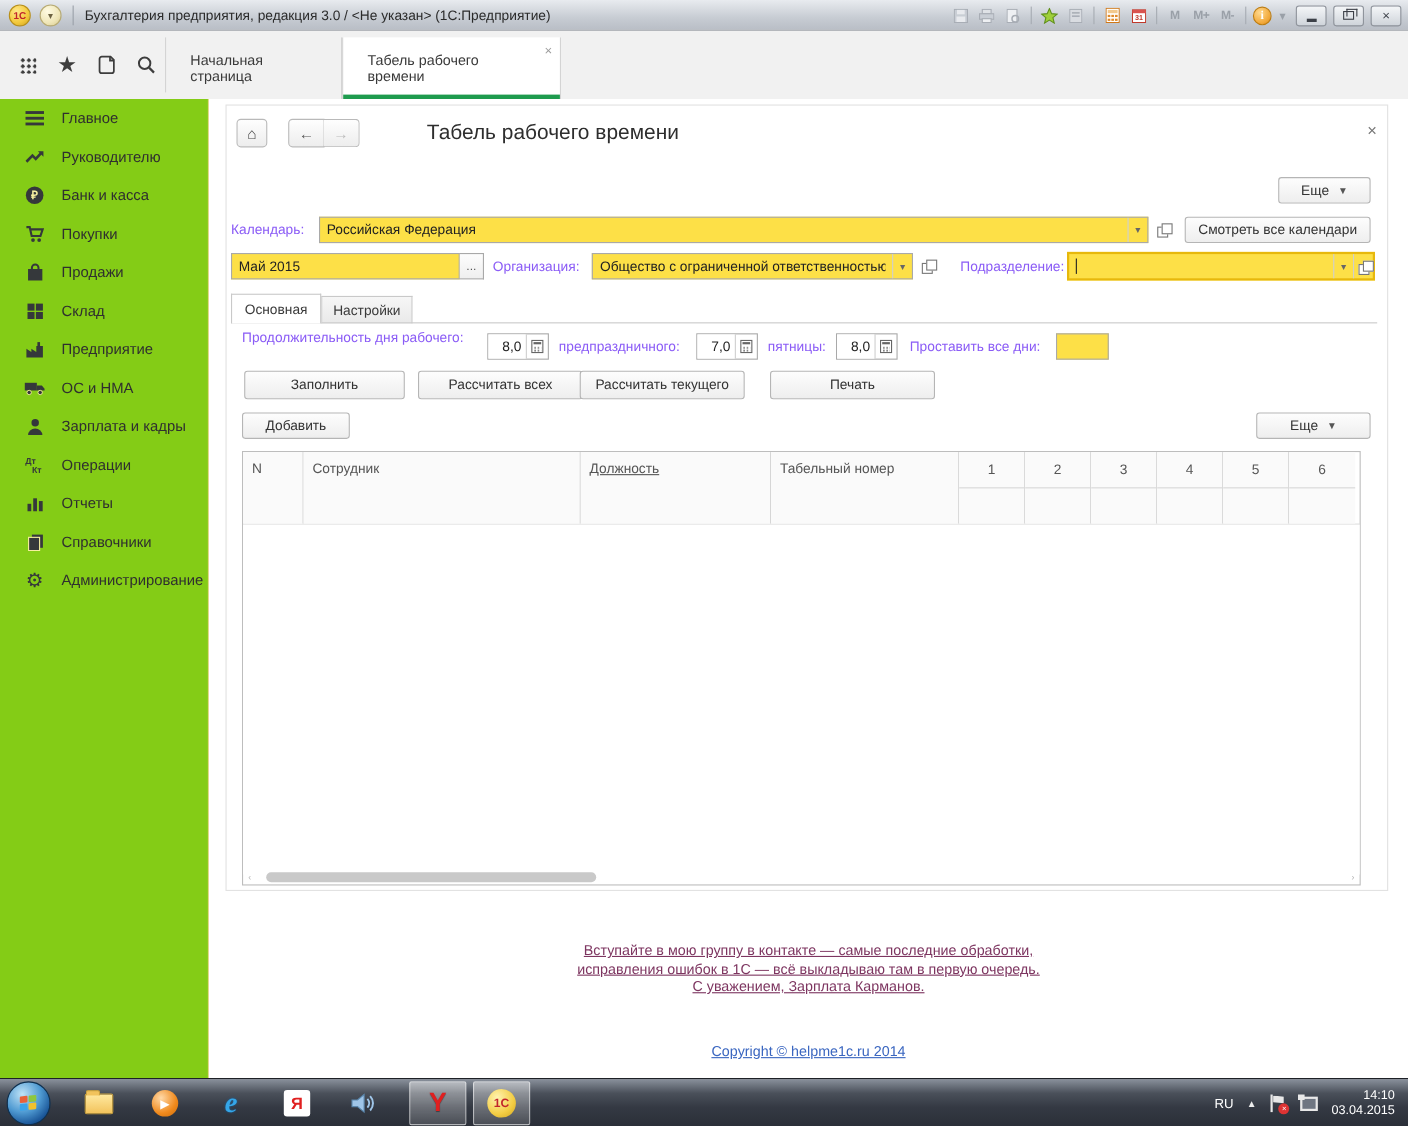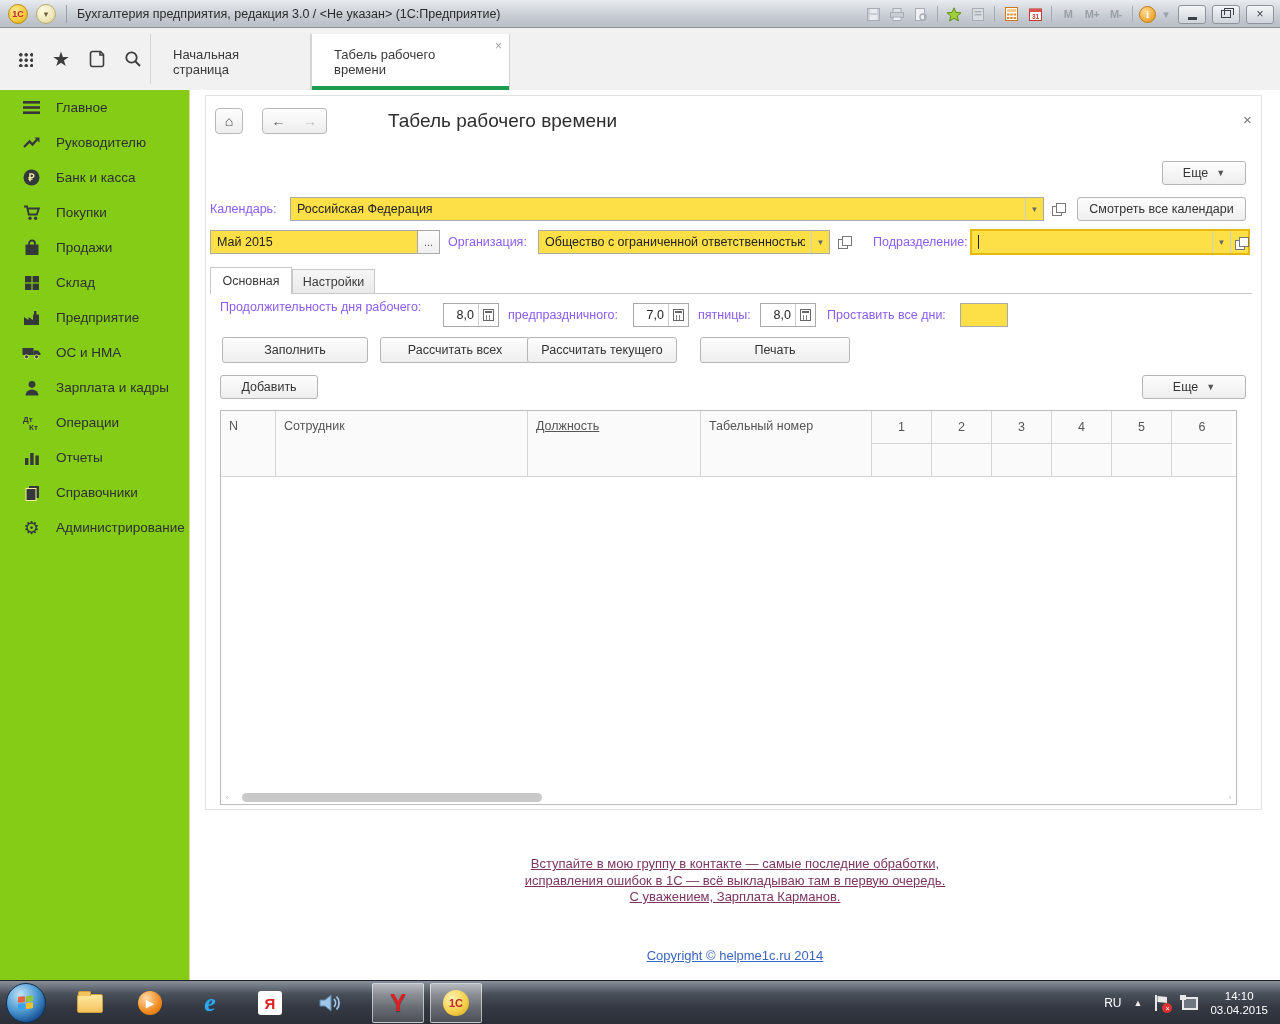--- a/index.html
+++ b/index.html
@@ -142,21 +142,21 @@
   .tray { position:absolute; right:0; top:0; height:44px; display:flex; align-items:center; gap:12px; padding-right:12px; color:#f2f2f2; }
   .tray-lang { font-size:12px; color:#fff; }
   .tray-caret { font-size:9px; color:#eee; }
   .flag-ic { position:relative; width:14px; height:16px; }
   .flag-ic::before { content:""; position:absolute; left:1px; top:0; width:2px; height:16px; background:#e8e8e8; }
   .flag-ic::after { content:""; position:absolute; left:3px; top:1px; width:10px; height:7px; background:#e8e8e8; clip-path:polygon(0 0,100% 15%,100% 100%,0 85%); }
   .flag-x { position:absolute; right:-4px; bottom:-2px; width:10px; height:10px; border-radius:50%; background:#d33; color:#fff; font-size:7px; display:flex; align-items:center; justify-content:center; }
   .net-ic { position:relative; width:18px; height:16px; }
   .net-ic::before { content:""; position:absolute; right:0; top:2px; width:12px; height:9px; border:2px solid #e8e8e8; background:#6f7682; }
   .net-ic::after { content:""; position:absolute; left:0; top:0; width:6px; height:5px; background:#e8e8e8; }
-  .clock { text-align:center; font-size:11.5px; line-height:14px; color:#fff; }
+  .clock { text-align:right; font-size:11.5px; line-height:14px; color:#fff; }
 </style>
 </head>
 <body>
 
 <div class="screen">
 
   <div class="titlebar">
     <div class="app-orb">1С</div>
     <div class="orb-caret">▾</div>
     <div class="tb-sep"></div>

